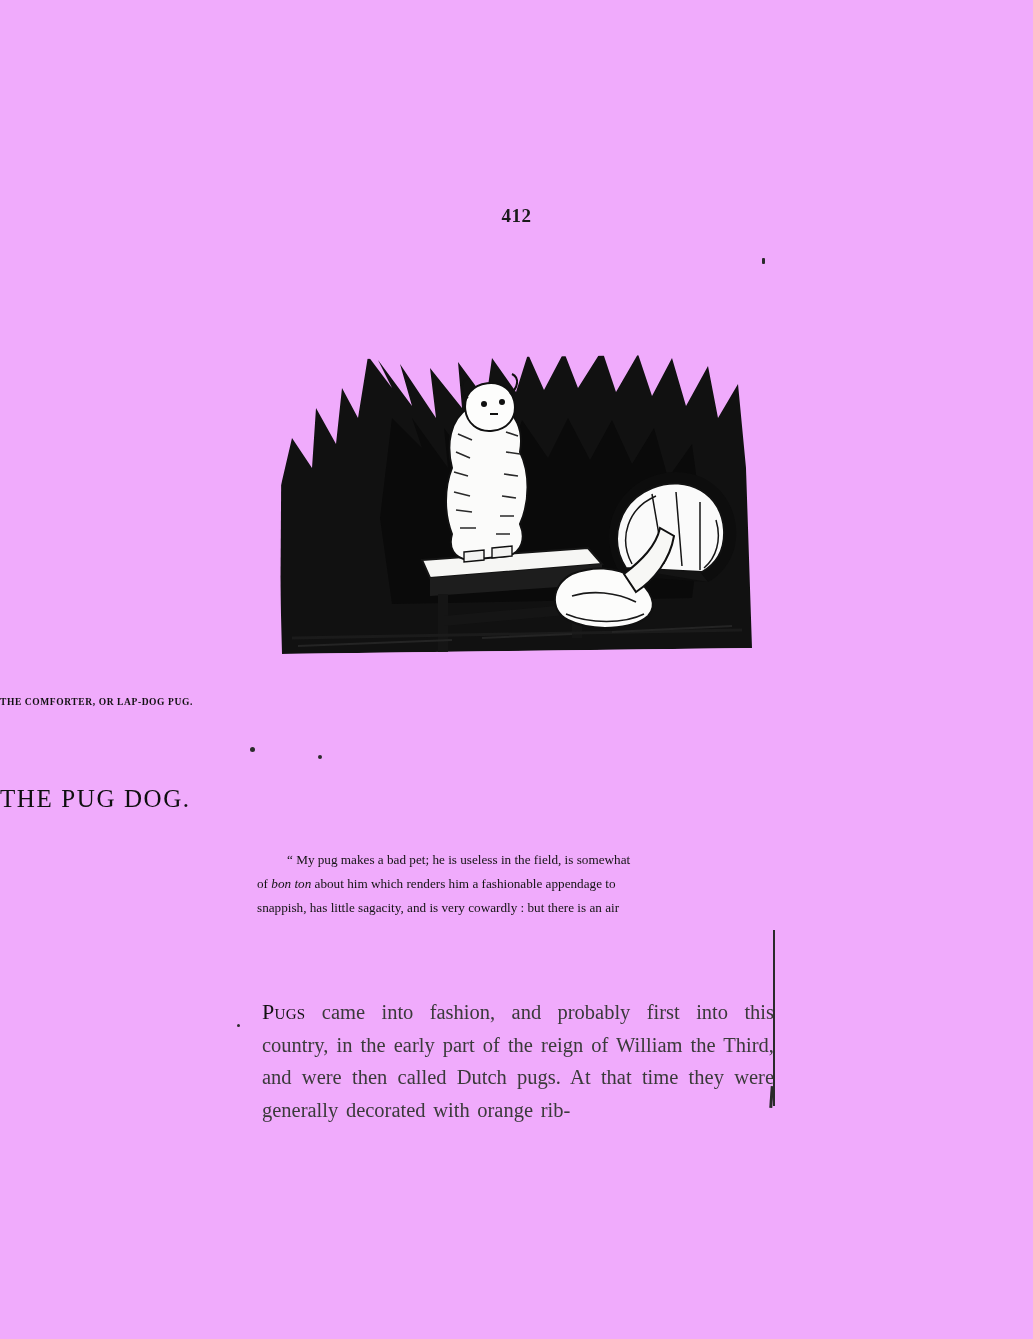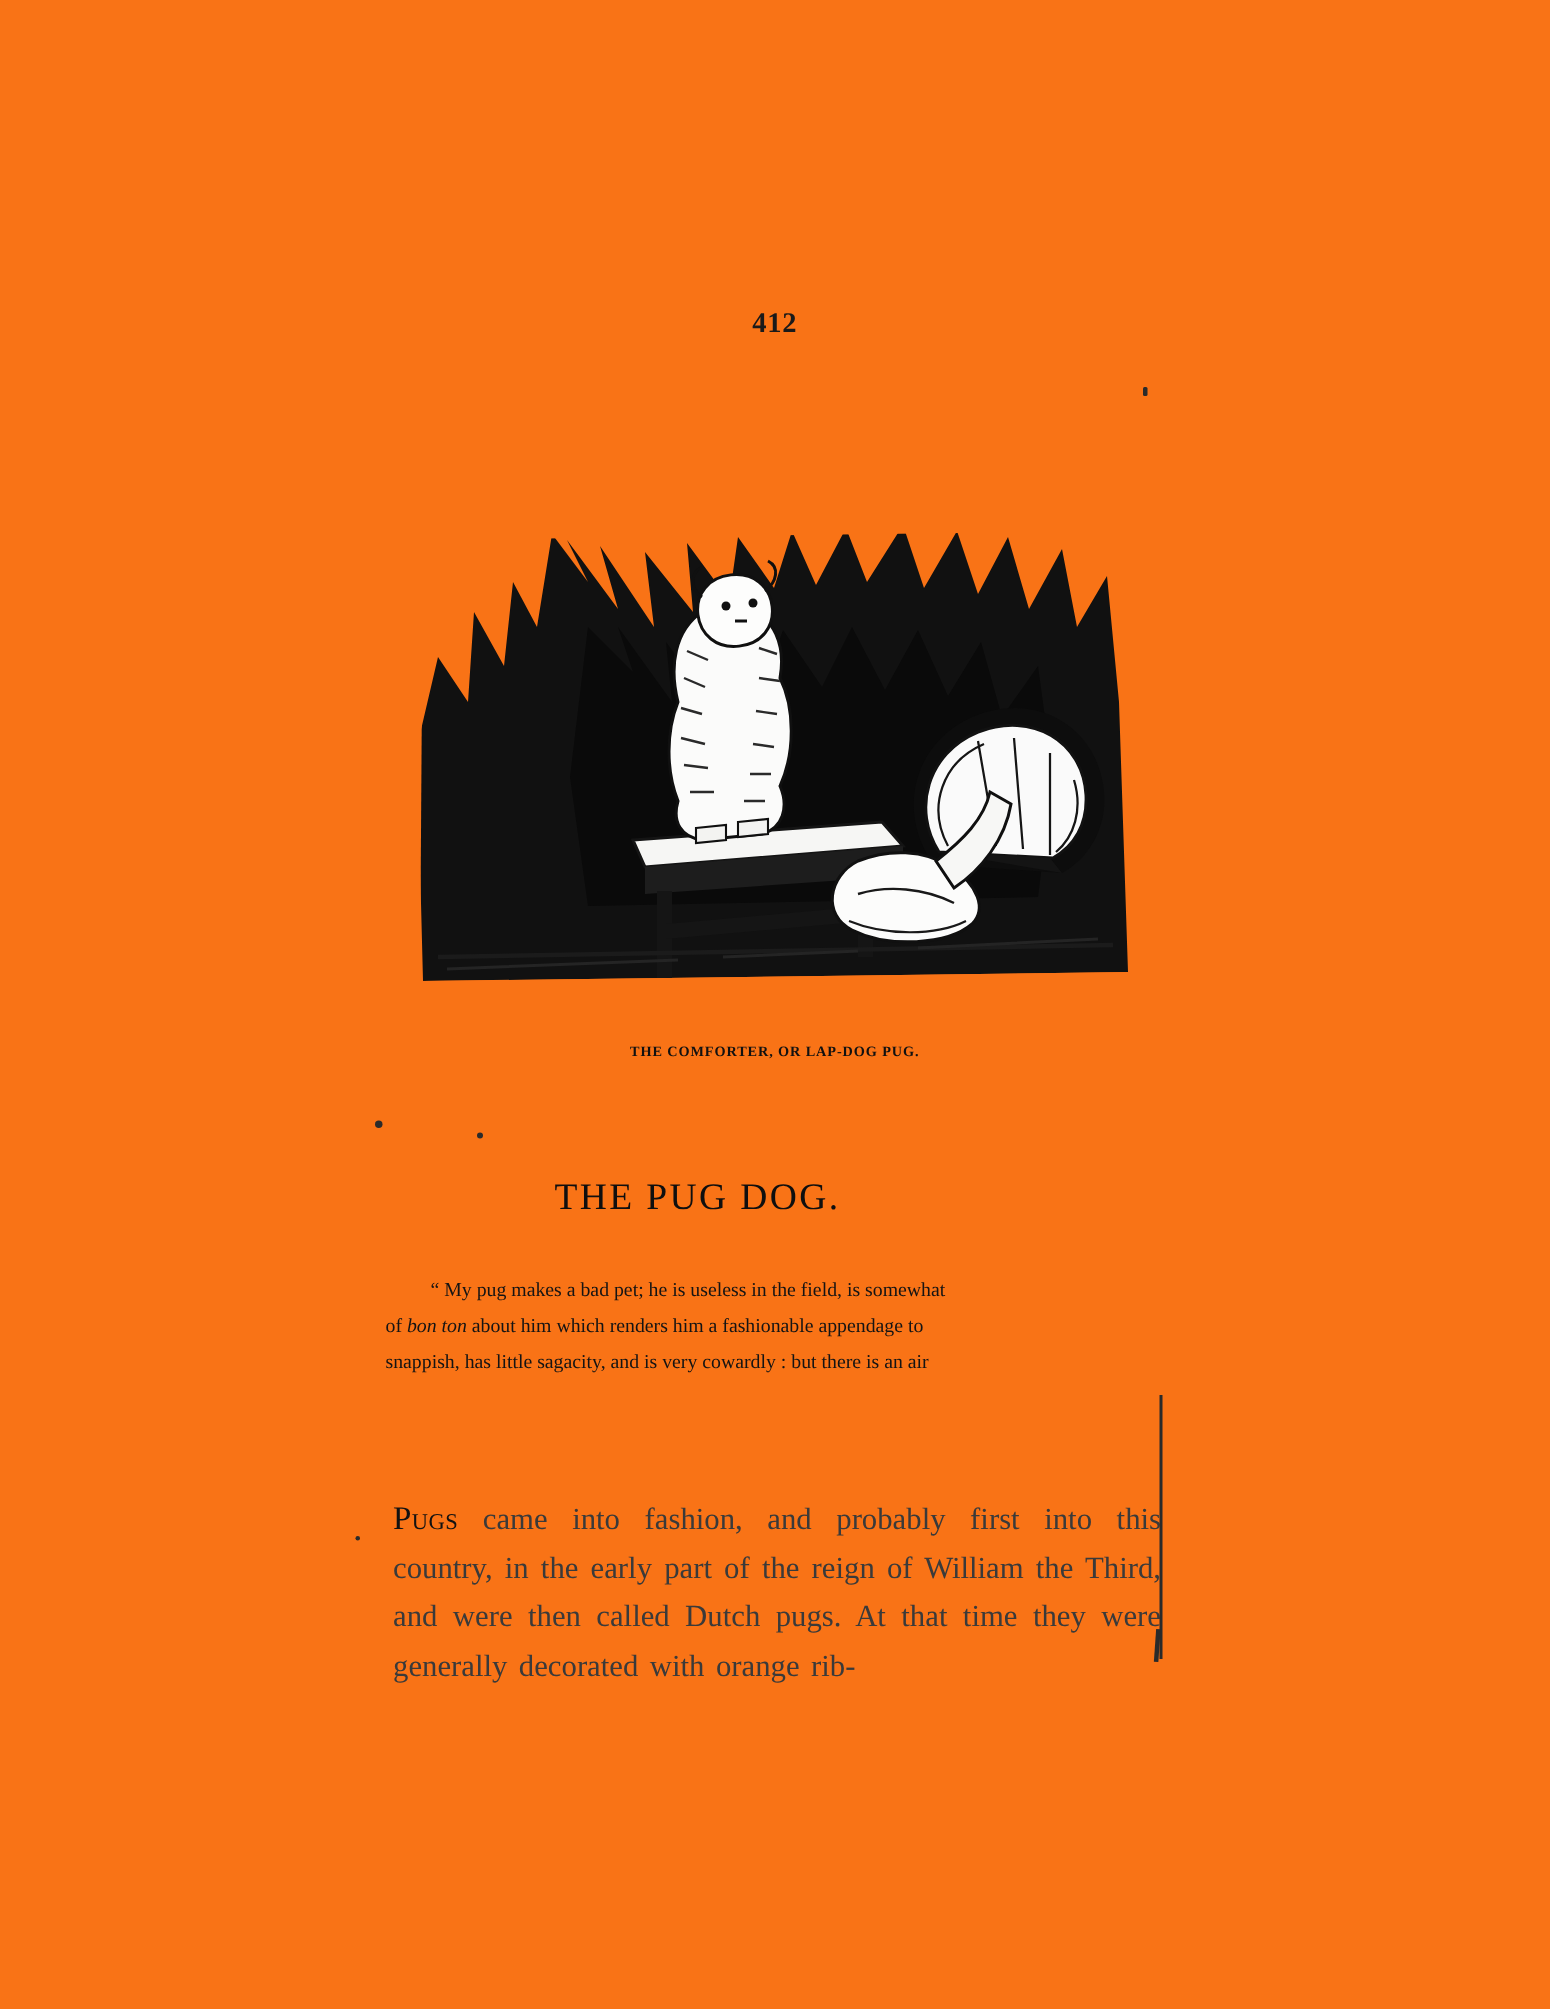--- a/index.html
+++ b/index.html
@@ -14,21 +14,21 @@
     font-family: "Liberation Serif", serif;
     color: #1a1a1a;
     overflow: hidden;
   }
 
   .page {
     position: absolute;
     top: 0; left: 0;
     width: 1033px;
     height: 1339px;
-    background: #f97316;
+    background: #f0abfc;
   }
 
   
   .page-number {
     position: absolute;
     top: 205px;
     left: 0;
     width: 1033px;
     text-align: center;
     font-size: 19px;
@@ -56,35 +56,35 @@
     width: 490px;
     height: 320px;
   }
   .illustration-wrap svg { display: block; }
 
   .plate-caption {
     position: absolute;
     top: 697px;
     left: 0;
     width: 1033px;
-    text-align: center;
+    text-align: left;
     font-size: 9.5px;
     letter-spacing: 0.6px;
     font-weight: bold;
     font-family: "Liberation Serif", serif;
     color: #111;
   }
 
   
   .chapter-title {
     position: absolute;
     top: 785px;
     left: 0;
     width: 930px;
-    text-align: center;
+    text-align: left;
     font-size: 25px;
     letter-spacing: 1.6px;
     font-family: "Liberation Serif", serif;
     color: #0f0f0f;
   }
 
   
   .epigraph {
     position: absolute;
     top: 848px;

